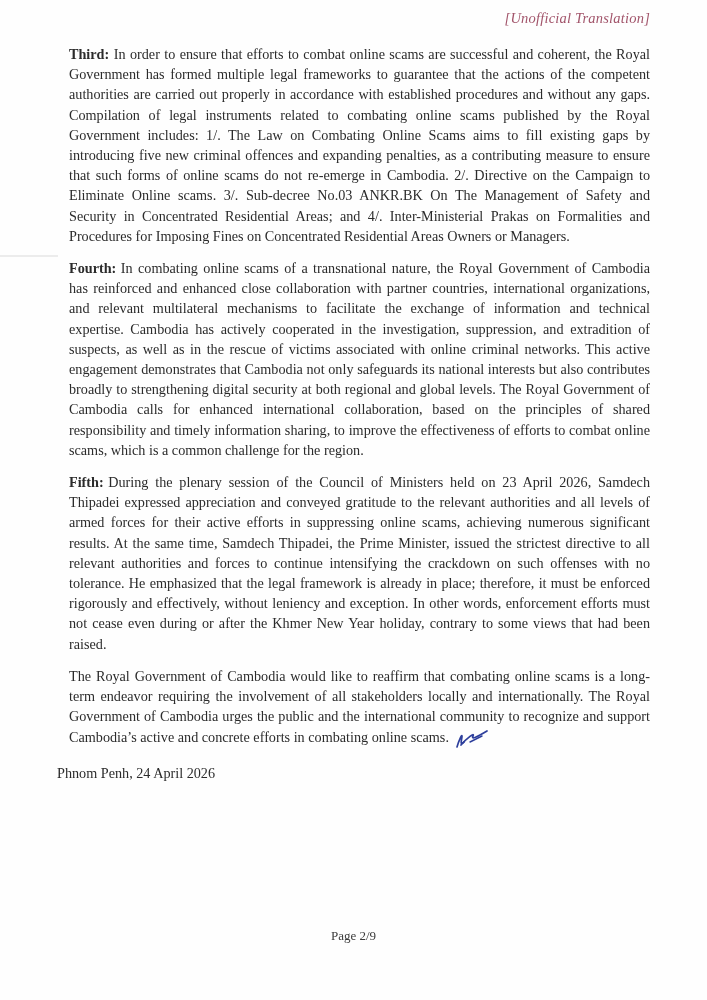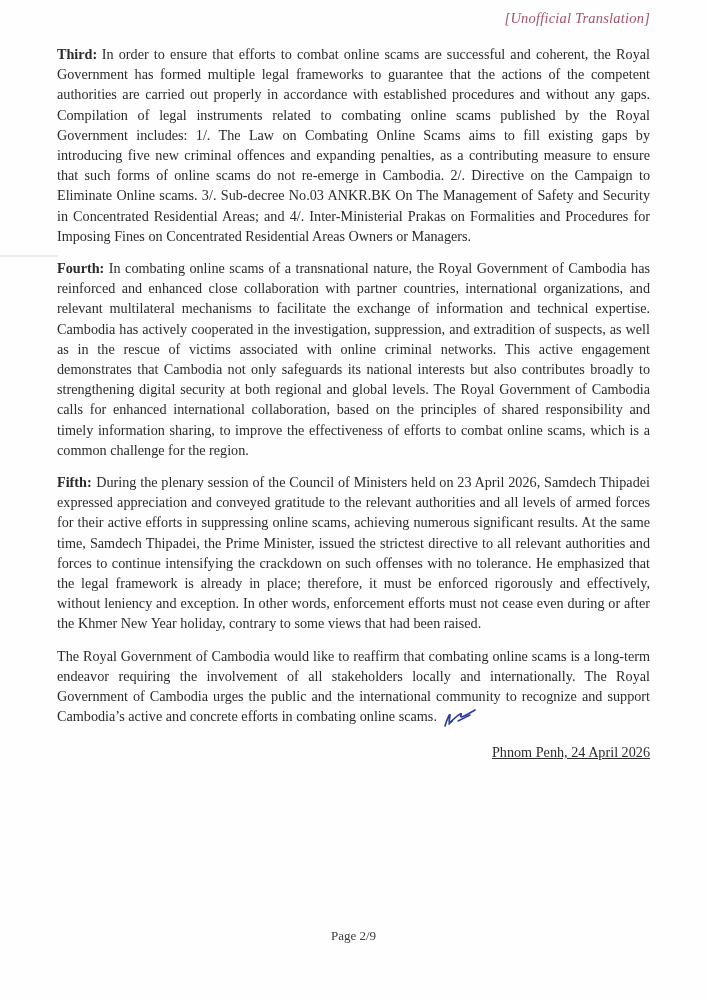--- a/index.html
+++ b/index.html
@@ -36,41 +36,39 @@
   .content {
     position: absolute;
     top: 44px;
     left: 57px;
     width: 593px;
     font-size: 14.2px;
     line-height: 20.2px;
     text-align: justify;
   }
   .content p {
-    margin: 0 0 12px 0;
+    margin: 0 0 12px 12px;
   }
   .para-lead {
     font-weight: bold;
   }
   .para-lead:not(:empty) {
     padding-right: 0.32em;
   }
   .sig {
     display: inline-block;
     width: 42px;
     height: 24px;
     vertical-align: -9px;
     margin-left: 2px;
   }
   .sig svg { display: block; }
   .date-line {
     margin-top: 8px;
-    text-align: right;
     font-size: 14.2px;
-    text-decoration: underline;
   }
   .page-footer {
     position: absolute;
     left: 0;
     right: 0;
     top: 928px;
     text-align: center;
     font-size: 13px;
     color: #3a3a3a;
   }

